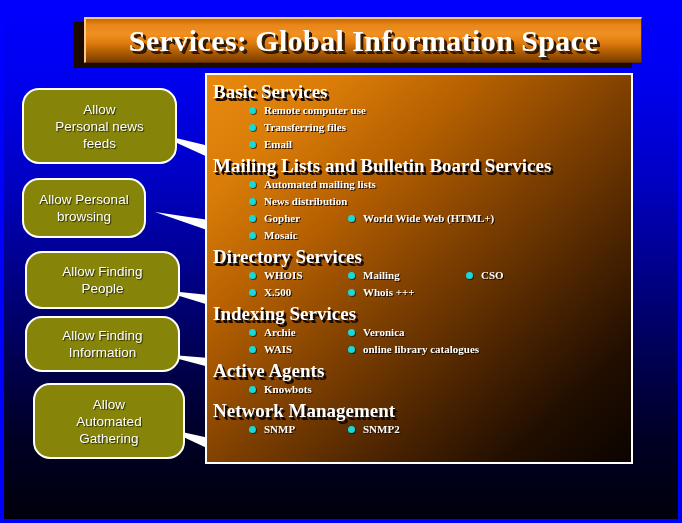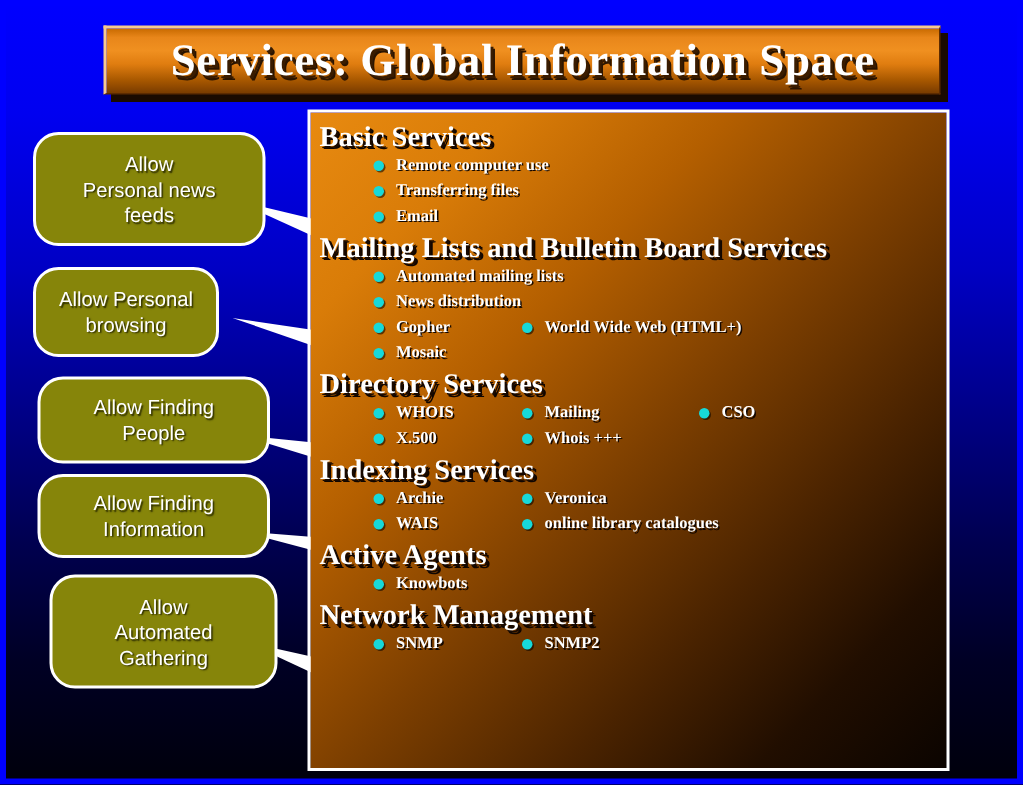--- a/index.html
+++ b/index.html
@@ -42,21 +42,21 @@
   #title-shadow {
     position: absolute;
     left: 74px;
     top: 22px;
     width: 558px;
     height: 46px;
     background: #1a0a00;
   }
   #title-bar {
     position: absolute;
-    left: 69px;
+    left: 84px;
     top: 17px;
     width: 558px;
     height: 46px;
     background: linear-gradient(to bottom,
                 #c86a00 0%,
                 #e8861a 14%,
                 #f09020 34%,
                 #e07d10 55%,
                 #a85800 80%,
                 #7a3c00 100%);
@@ -80,21 +80,21 @@
       2px 2px 0 #3a1c00,
       3px 3px 0 #2a1400;
   }
 
   
   #content-panel {
     position: absolute;
     left: 205px;
     top: 73px;
     width: 428px;
-    height: 441px;
+    height: 391px;
     border: 2px solid #ffffff;
     box-sizing: border-box;
     background:
       linear-gradient(to bottom right,
         #e88a10 0%,
         #d97c08 16%,
         #b45f00 33%,
         #7d3f00 52%,
         #4a2300 70%,
         #210e00 85%,

